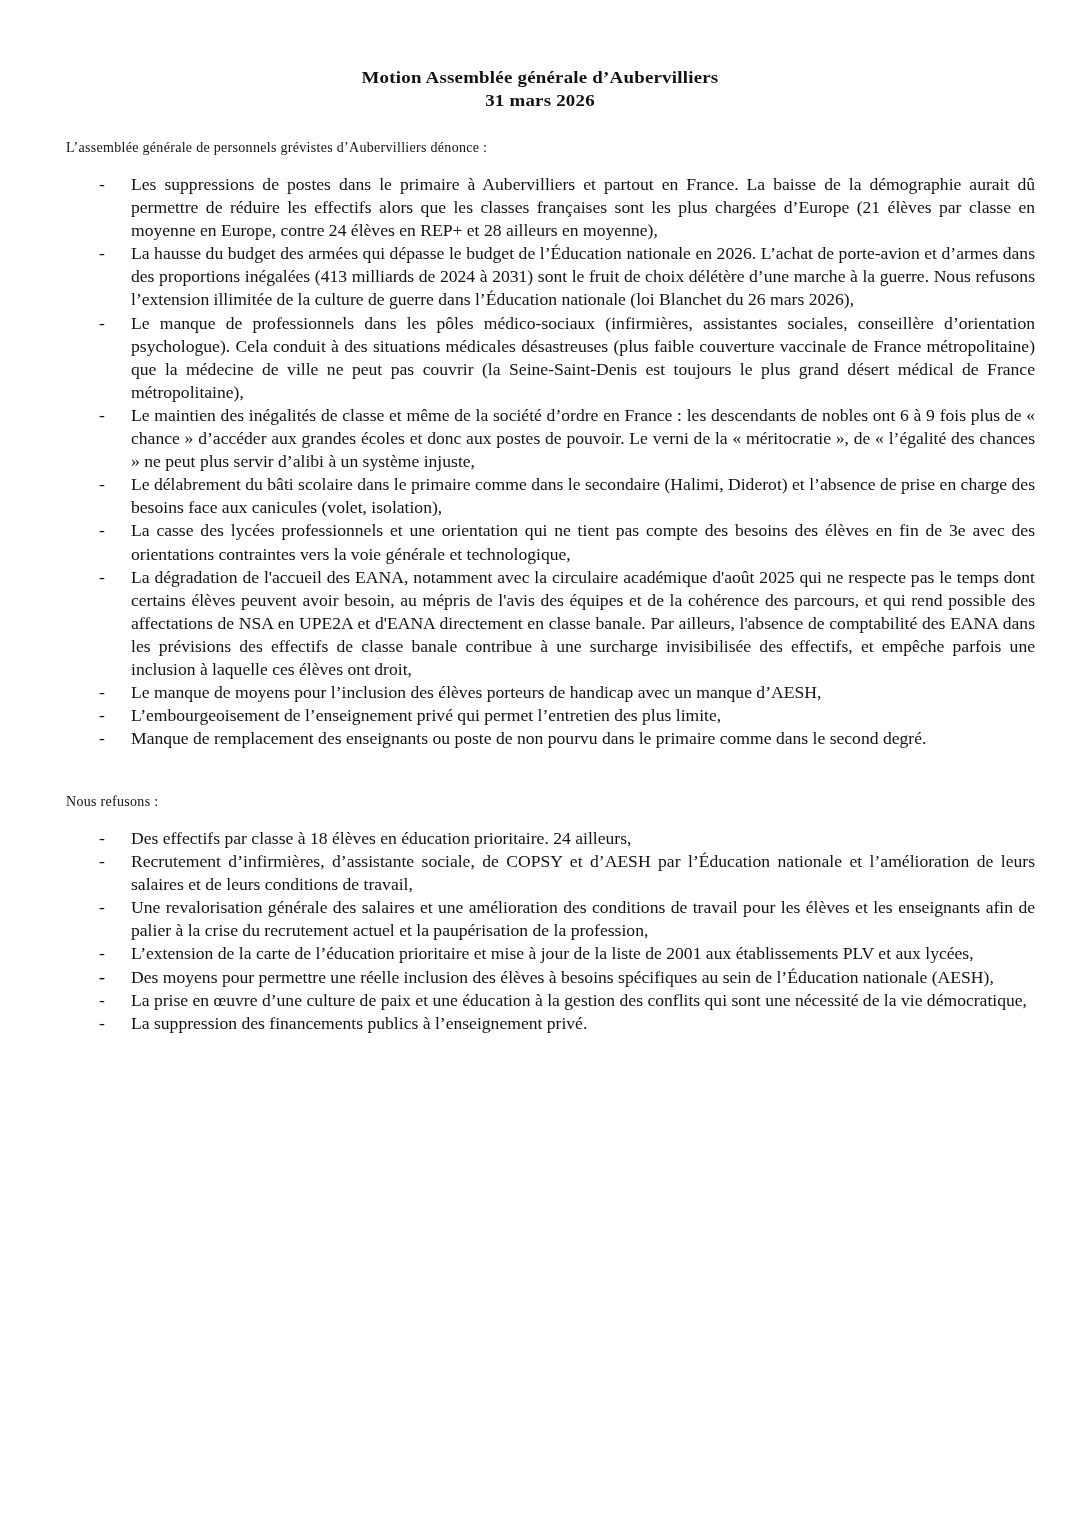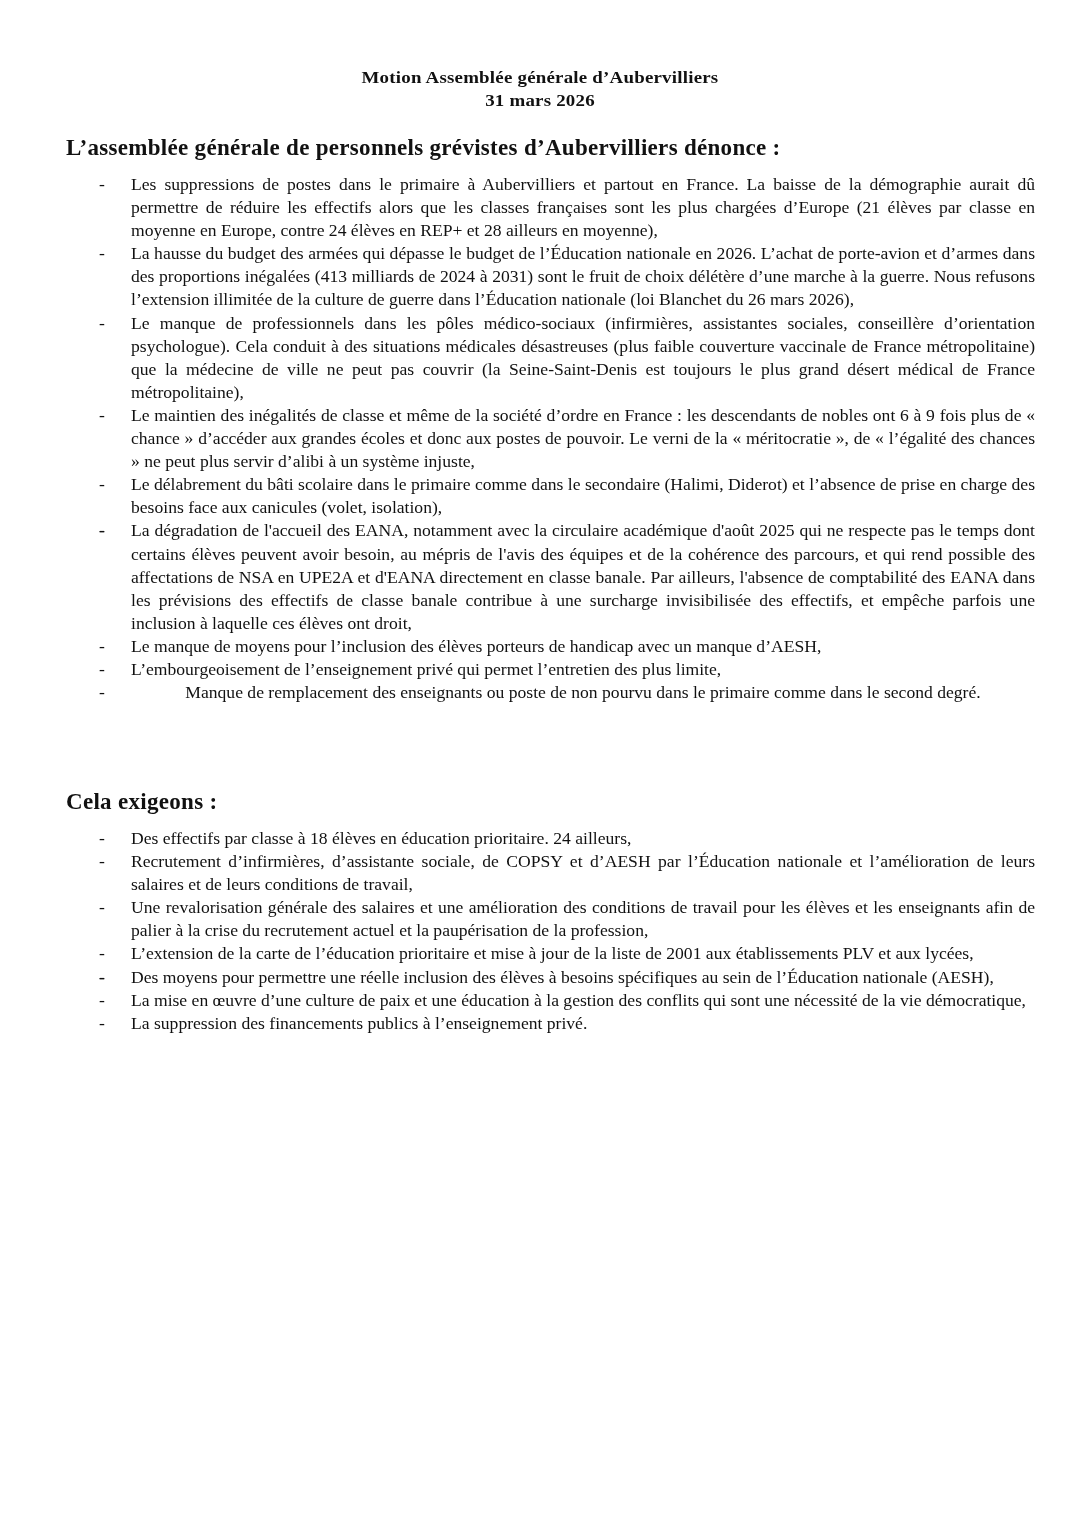--- a/index.html
+++ b/index.html
@@ -31,22 +31,22 @@
     font-weight: bold;
     font-size: 17.5px;
     line-height: 23px;
     letter-spacing: 0.2px;
     transform: scaleX(1.08);
     transform-origin: 540px 0;
   }
   .section-heading {
     position: absolute;
     left: 66px;
-    font-weight: bold;
-    font-size: 23px;
+    font-weight: normal;
+    font-size: 14px;
     line-height: 23px;
     letter-spacing: 0.3px;
     white-space: nowrap;
   }
   .list {
     position: absolute;
     left: 0;
     width: 1080px;
     margin: 0;
     padding: 0;
@@ -62,21 +62,21 @@
   }
   .item .dash {
     position: absolute;
     left: 99px;
     top: 0;
   }
   .item .text {
     display: block;
   }
   .item.last-left .text {
-    text-align: center;
+    text-align: left;
   }
 </style>
 </head>
 <body>
 
 <div class="page">
 
   <div class="title-block">
     <div>Motion Assemblée générale d’Aubervilliers</div>
     <div>31 mars 2026</div>
@@ -100,40 +100,41 @@
     <li class="item">
         <span class="dash">-</span>
         <span class="text">Le maintien des inégalités de classe et même de la société d’ordre en France : les descendants de nobles ont 6 à 9 fois plus de « chance » d’accéder aux grandes écoles et donc aux postes de pouvoir. Le verni de la « méritocratie », de « l’égalité des chances » ne peut plus servir d’alibi à un système injuste,</span>
       </li>
     <li class="item">
         <span class="dash">-</span>
         <span class="text">Le délabrement du bâti scolaire dans le primaire comme dans le secondaire (Halimi, Diderot) et l’absence de prise en charge des besoins face aux canicules (volet, isolation),</span>
       </li>
     <li class="item">
         <span class="dash">-</span>
+        <span class="text">La casse des lycées professionnels et une orientation qui ne tient pas compte des besoins des élèves en fin de 3e avec des orientations contraintes vers la voie générale et technologique,</span>
       </li>
     <li class="item">
         <span class="dash">-</span>
         <span class="text">La dégradation de l'accueil des EANA, notamment avec la circulaire académique d'août 2025 qui ne respecte pas le temps dont certains élèves peuvent avoir besoin, au mépris de l'avis des équipes et de la cohérence des parcours, et qui rend possible des affectations de NSA en UPE2A et d'EANA directement en classe banale. Par ailleurs, l'absence de comptabilité des EANA dans les prévisions des effectifs de classe banale contribue à une surcharge invisibilisée des effectifs, et empêche parfois une inclusion à laquelle ces élèves ont droit,</span>
       </li>
     <li class="item">
         <span class="dash">-</span>
         <span class="text">Le manque de moyens pour l’inclusion des élèves porteurs de handicap avec un manque d’AESH,</span>
       </li>
     <li class="item">
         <span class="dash">-</span>
         <span class="text">L’embourgeoisement de l’enseignement privé qui permet l’entretien des plus limite,</span>
       </li>
     <li class="item last-left">
         <span class="dash">-</span>
         <span class="text">Manque de remplacement des enseignants ou poste de non pourvu dans le primaire comme dans le second degré.</span>
       </li>
   </ul>
 
-  <div class="section-heading" style="top:790px;">Cela exigeons :</div>
+  <div class="section-heading" style="top:790px;">Nous refusons :</div>
 
   <ul class="list" style="top:827px;">
     <li class="item">
         <span class="dash">-</span>
         <span class="text">Des effectifs par classe à 18 élèves en éducation prioritaire. 24 ailleurs,</span>
       </li>
     <li class="item">
         <span class="dash">-</span>
         <span class="text">Recrutement d’infirmières, d’assistante sociale, de COPSY et d’AESH par l’Éducation nationale et l’amélioration de leurs salaires et de leurs conditions de travail,</span>
       </li>
@@ -147,21 +148,21 @@
       </li>
     <li class="item">
         <span class="dash">-</span>
       </li>
     <li class="item">
         <span class="dash">-</span>
         <span class="text">Des moyens pour permettre une réelle inclusion des élèves à besoins spécifiques au sein de l’Éducation nationale (AESH),</span>
       </li>
     <li class="item">
         <span class="dash">-</span>
-        <span class="text">La mise en œuvre d’une culture de paix et une éducation à la gestion des conflits qui sont une nécessité de la vie démocratique,</span>
+        <span class="text">La prise en œuvre d’une culture de paix et une éducation à la gestion des conflits qui sont une nécessité de la vie démocratique,</span>
       </li>
     <li class="item">
         <span class="dash">-</span>
         <span class="text">La suppression des financements publics à l’enseignement privé.</span>
       </li>
   </ul>
 
 </div>
 
 </body></html>

